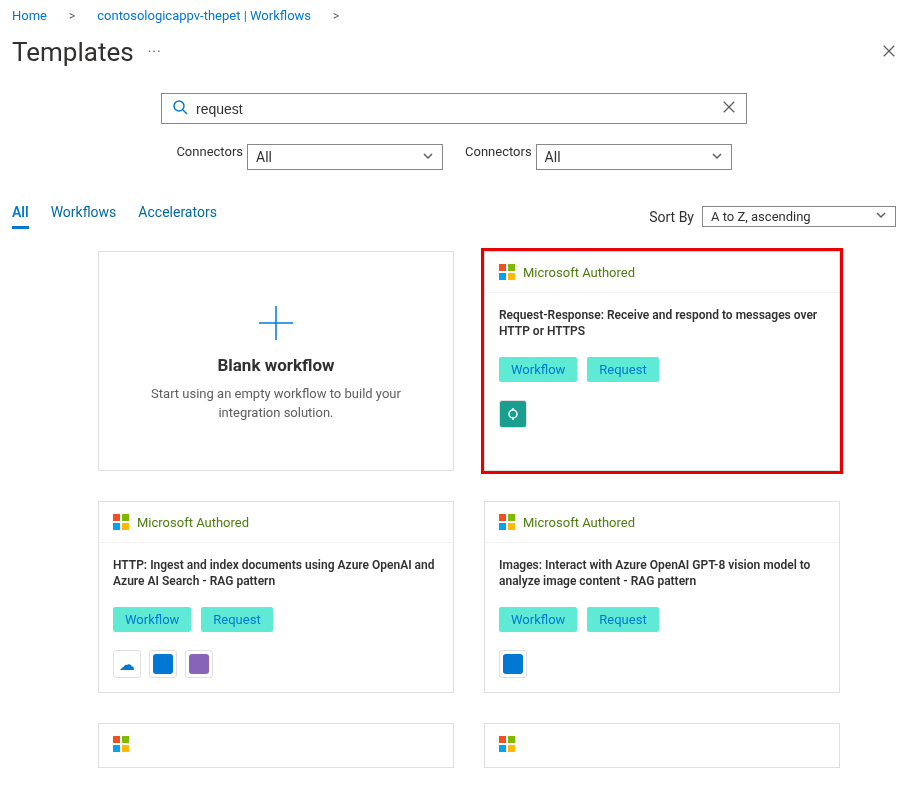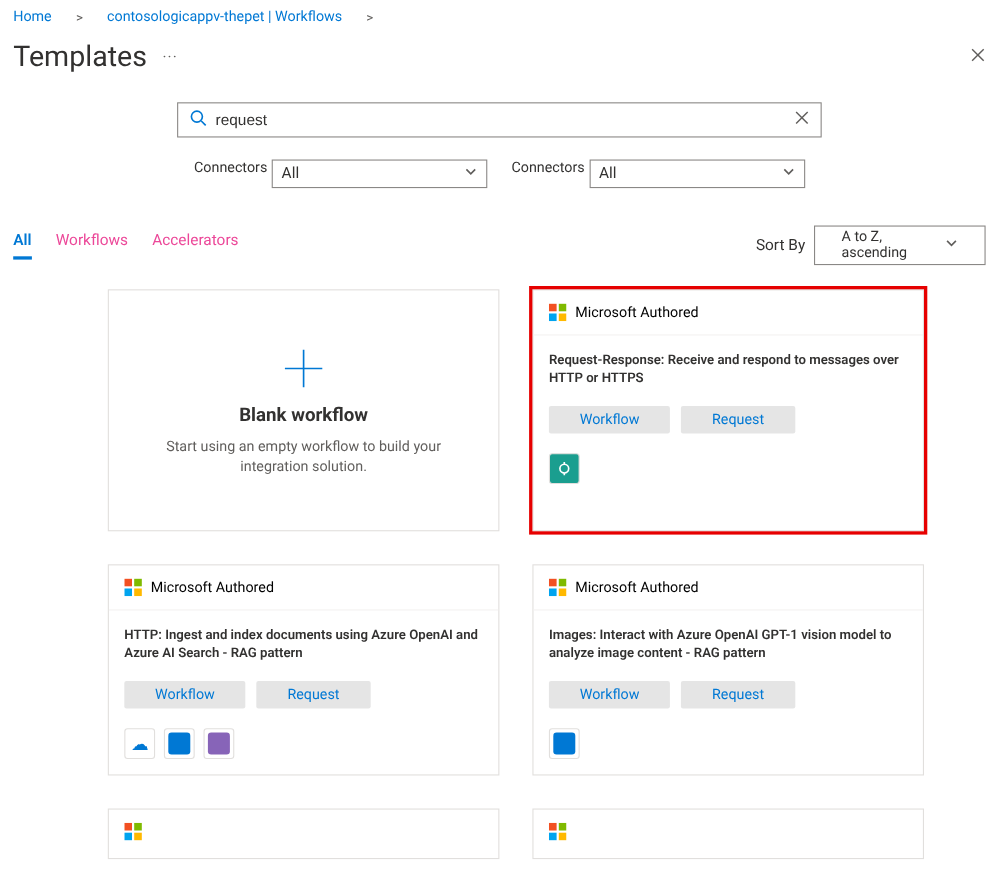--- a/index.html
+++ b/index.html
@@ -69,26 +69,26 @@
       width:196px; border:1px solid #8a8886; padding:4px 8px;
       font-size:14px; cursor:pointer;
     }
     .chevron { color:#605e5c; }
     .chevron svg { width:12px; height:12px; stroke:#605e5c; stroke-width:1.5; fill:none; }
     .tabs-row {
       display:flex; align-items:center; justify-content:space-between;
       margin-bottom:22px;
     }
     .tabs { display:flex; gap:22px; }
-    .tab { font-size:14px; color:#ec4899; padding-bottom:6px; cursor:pointer; }
+    .tab { font-size:14px; color:#0369a1; padding-bottom:6px; cursor:pointer; }
     .tab.active { color:#0078d4; font-weight:600; border-bottom:3px solid #0078d4; }
     .sort-by { display:flex; align-items:center; gap:8px; font-size:14px; }
     .sort-dropdown {
       display:flex; justify-content:space-between; align-items:center;
-      width:156px; border:1px solid #8a8886; padding:2px 24px;
+      width:194px; border:1px solid #8a8886; padding:2px 8px;
       font-size:13px; cursor:pointer;
     }
     .cards-grid {
       display:grid;
       grid-template-columns: repeat(2, 1fr);
       gap:30px;
       margin-left: 86px;
       max-width: 742px;
     }
     .card {
@@ -112,27 +112,27 @@
     .plus-icon { color:#0078d4; margin-bottom: 6px; }
     .plus-icon svg { width:46px; height:46px; stroke:#0078d4; stroke-width:1.5; fill:none; }
     .blank-title { font-size:17px; font-weight:700; margin-bottom:10px; }
     .blank-subtitle { font-size:13px; color:#605e5c; line-height:1.4; }
     .card-header {
       display:flex; align-items:center; gap:8px;
       padding:12px 14px; border-bottom:1px solid #f3f2f1;
     }
     .ms-logo { display:inline-block; width:16px; height:16px; }
     .ms-logo svg { width:16px; height:16px; }
-    .card-author { font-size:13px; color:#000000; }
+    .card-author { font-size:13px; color:#4d7c0f; }
     .card-body { padding:14px; display:flex; flex-direction:column; gap:18px; flex:1; }
     .card-title { font-size:12px; font-weight:600; line-height:1.35; color:#323130; }
     .tags { display:flex; gap:10px; }
     .tag {
-      background:#e5e5e5; color:#0078d4; font-size:13px;
-      padding:5px 28px; border-radius:2px; cursor:pointer;
+      background:#5eead4; color:#0078d4; font-size:13px;
+      padding:5px 12px; border-radius:2px; cursor:pointer;
     }
     .service-icons { display:flex; gap:8px; }
     .service-icon {
       width:28px; height:28px; border:1px solid #e1dfdd; border-radius:3px;
       display:flex; align-items:center; justify-content:center;
       font-size:14px; color:#fff;
     }
     .icon-teal { background:#1a9e8f; }
     .icon-plain { background:#fff; }
     .icon-blue-sq { background:#0078d4; border-radius:3px; width:20px; height:20px; }
@@ -299,21 +299,21 @@
         <svg viewBox="0 0 16 16">
             <rect x="0" y="0" width="7" height="7" fill="#f25022"></rect>
             <rect x="9" y="0" width="7" height="7" fill="#7fba00"></rect>
             <rect x="0" y="9" width="7" height="7" fill="#00a4ef"></rect>
             <rect x="9" y="9" width="7" height="7" fill="#ffb900"></rect>
           </svg>
       </span>
       <span class="card-author">Microsoft Authored</span>
     </div>
     <div class="card-body">
-      <div class="card-title">Images: Interact with Azure OpenAI GPT-1 vision model to analyze image content - RAG pattern</div>
+      <div class="card-title">Images: Interact with Azure OpenAI GPT-8 vision model to analyze image content - RAG pattern</div>
       <div class="tags">
         <span class="tag">Workflow</span>
         <span class="tag">Request</span>
       </div>
       <div class="service-icons">
         <div class="service-icon icon-plain">
             <div class="icon-blue-sq"></div>
           </div>
       </div>
     </div>

